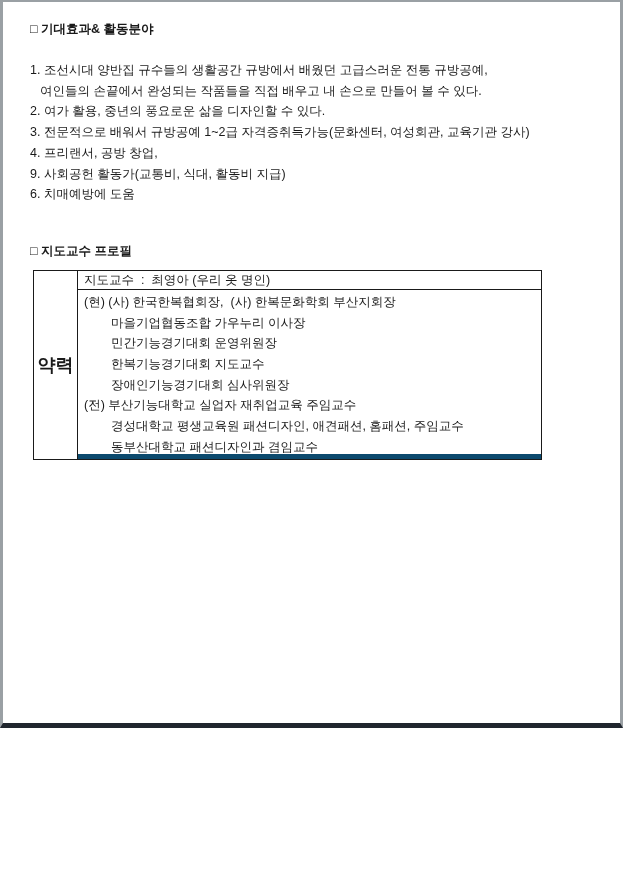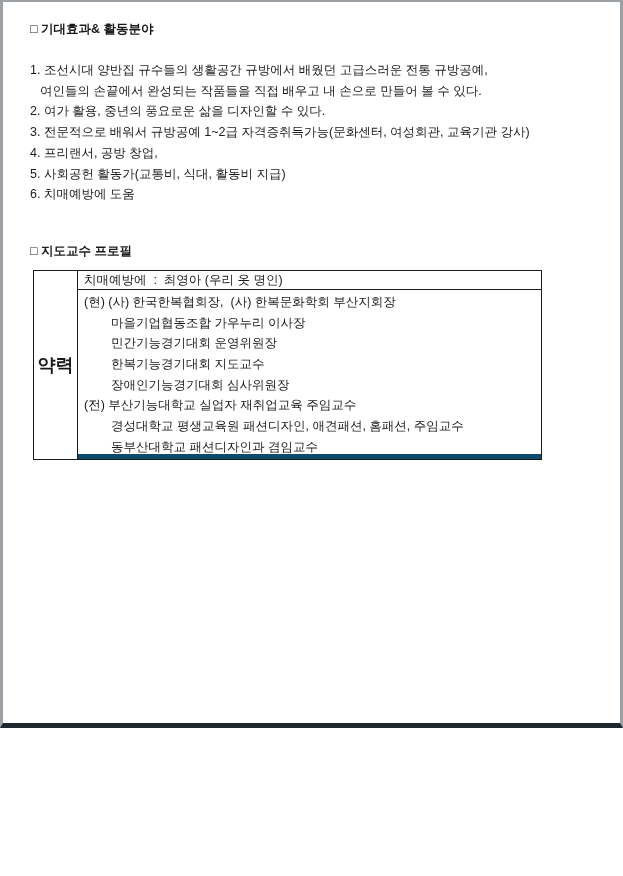--- a/index.html
+++ b/index.html
@@ -155,31 +155,31 @@
   <div class="content">
 
     <div class="section-heading">□ 기대효과&amp; 활동분야</div>
 
     <div class="effects-list">
       <div class="line">1. 조선시대 양반집 규수들의 생활공간 규방에서 배웠던 고급스러운 전통 규방공예,</div>
       <div class="line cont-indent">여인들의 손끝에서 완성되는 작품들을 직접 배우고 내 손으로 만들어 볼 수 있다.</div>
       <div class="line">2. 여가 활용, 중년의 풍요로운 삶을 디자인할 수 있다.</div>
       <div class="line">3. 전문적으로 배워서 규방공예 1~2급 자격증취득가능(문화센터, 여성회관, 교육기관 강사)</div>
       <div class="line">4. 프리랜서, 공방 창업,</div>
-      <div class="line">5. 사회공헌 활동가(교통비, 식대, 활동비 지급)</div>
+      <div class="line">9. 사회공헌 활동가(교통비, 식대, 활동비 지급)</div>
       <div class="line">6. 치매예방에 도움</div>
     </div>
 
     <div class="section-heading heading-2">□ 지도교수 프로필</div>
 
     <div class="profile-table">
       <div class="col-label">약력</div>
       <div class="col-main">
 
-        <div class="row-header">치매예방에  :  최영아 (우리 옷 명인)</div>
+        <div class="row-header">지도교수  :  최영아 (우리 옷 명인)</div>
 
         <div class="row-career">
           <div class="line">(현) (사) 한국한복협회장,  (사) 한복문화학회 부산지회장</div>
           <div class="line sub-indent">마을기업협동조합 가우누리 이사장</div>
           <div class="line sub-indent">민간기능경기대회 운영위원장</div>
           <div class="line sub-indent">한복기능경기대회 지도교수</div>
           <div class="line sub-indent">장애인기능경기대회 심사위원장</div>
           <div class="line">(전) 부산기능대학교 실업자 재취업교육 주임교수</div>
           <div class="line sub-indent">경성대학교 평생교육원 패션디자인, 애견패션, 홈패션, 주임교수</div>
           <div class="line sub-indent">동부산대학교 패션디자인과 겸임교수</div>

